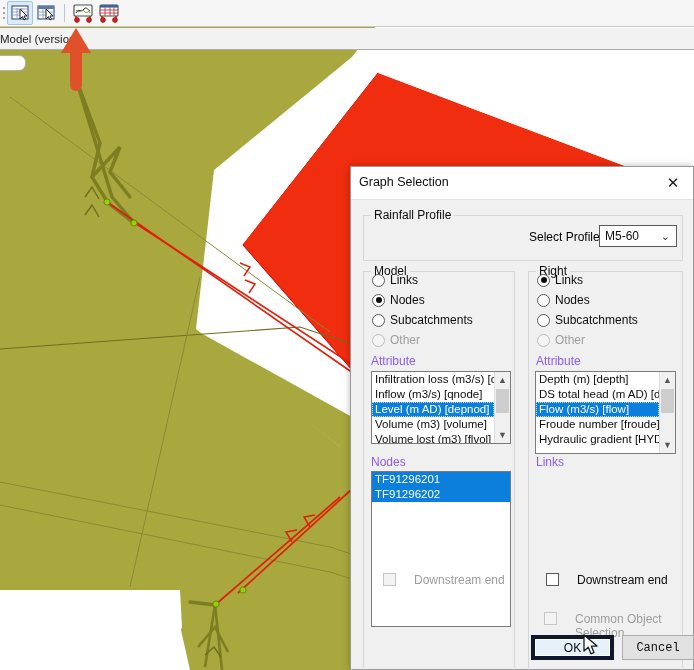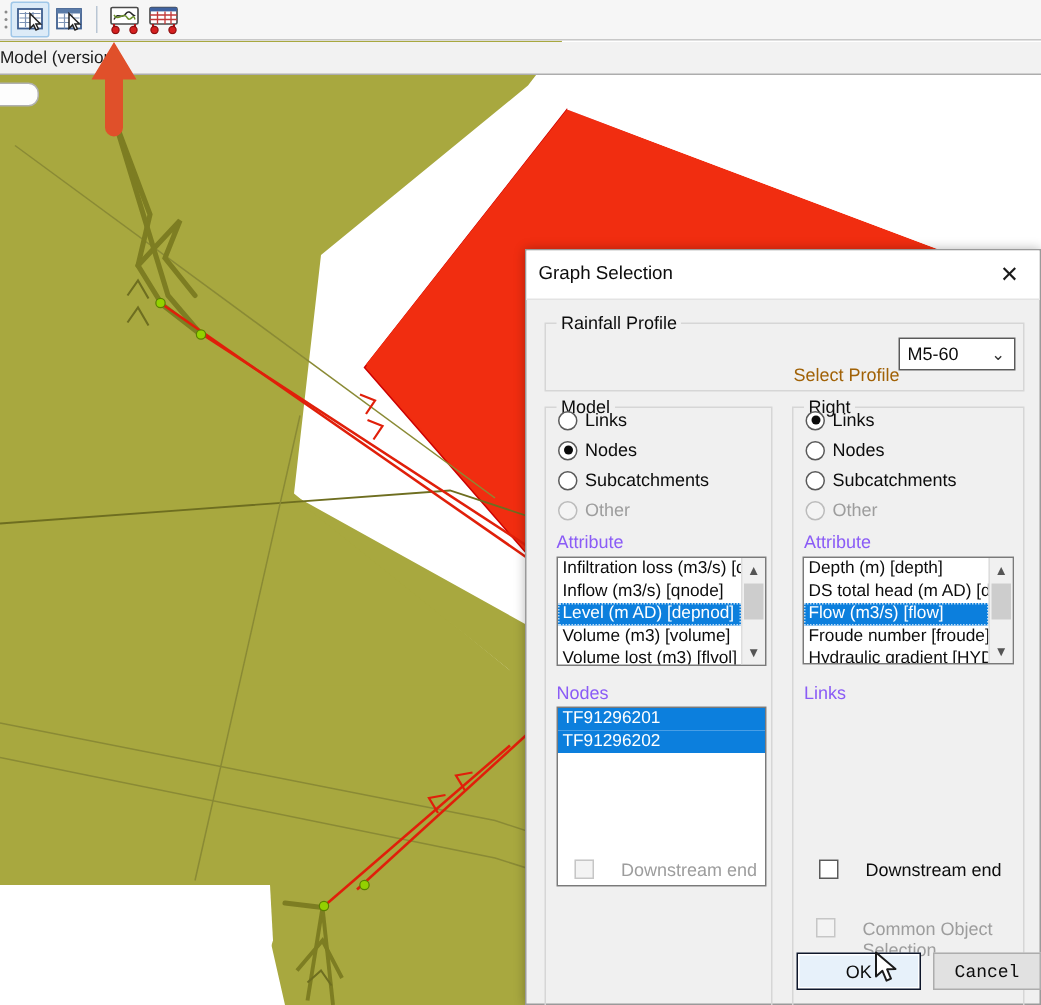--- a/index.html
+++ b/index.html
@@ -58,21 +58,21 @@
     display:flex;align-items:center;justify-content:center;
     font-size:15px;color:#1a1a1a;font-family:"Liberation Sans",sans-serif;
   }
 
   .gbox{position:absolute;border:1px solid #d6d6d6;box-sizing:border-box;}
   .glabel{position:absolute;background:#f0f0f0;padding:0 3px;font-size:12px;color:#0c0c0c;}
 
   
   #grp-rain{left:12px;top:48px;width:320px;height:46px;}
   #lbl-rain{left:20px;top:41px;}
-  #sel-profile-label{position:absolute;left:178px;top:63px;font-size:12px;color:#a16207;margin-top:13px;}
+  #sel-profile-label{position:absolute;left:178px;top:63px;font-size:12px;color:#000000;}
   #sel-profile{
     position:absolute;left:248px;top:58px;width:78px;height:22px;
     background:#fff;border:1px solid #5a5a5a;box-sizing:border-box;
     font-size:12px;color:#0c0c0c;
   }
   #sel-profile .v{position:absolute;left:5px;top:3px;}
   #sel-profile .chev{position:absolute;right:6px;top:4px;font-size:11px;color:#333;}
 
   
   #grp-left{left:12px;top:104px;width:152px;height:490px;}
@@ -104,21 +104,21 @@
   .vscroll .thumb{position:absolute;left:1px;right:1px;background:#cdcdcd;}
 
   .cbrow{position:absolute;display:flex;align-items:flex-start;gap:18px;font-size:12px;color:#0c0c0c;}
   .cbrow.dis{color:#9d9d9d;}
   .cb{width:13px;height:13px;border:1px solid #5a5a5a;background:#fff;box-sizing:border-box;flex:0 0 auto;}
   .cb.dis{border-color:#c6c6c6;background:#f3f3f3;}
 
   .dlgbtn{position:absolute;height:25px;background:#e1e1e1;border:1px solid #adadad;
     box-sizing:border-box;font-size:12px;color:#0c0c0c;display:flex;align-items:center;
     justify-content:center;}
-  #btn-ok{left:180px;top:468px;width:83px;background:#e7f1fa;border:1px solid #0f172a;
+  #btn-ok{left:180px;top:468px;width:83px;background:#e7f1fa;border:4px solid #0f172a;
     box-shadow:inset 0 0 0 1px #ffffff;}
   #btn-cancel{left:271px;top:468px;width:72px;font-family:Liberation Mono, monospace;}
 
   #cursor{position:absolute;left:583px;top:634px;}
 </style>
 </head>
 <body>
 
 <div id="map">
   <svg id="mapsvg" width="694" height="643" viewBox="0 0 694 643">
@@ -297,21 +297,21 @@
     </div>
     <div class="vscroll">
       <div class="arrow">▲</div>
       <div class="thumb" style="top:17px;height:24px"></div>
       <div class="arrow" style="position:absolute;bottom:0;left:0;right:0">▼</div>
     </div>
   </div>
 
   <span class="attr-label" style="left:20px;top:288px">Nodes</span>
 
-  <div class="listbox" style="left:20px;top:304px;width:140px;height:120px">
+  <div class="listbox" style="left:20px;top:304px;width:140px;height:156px">
     <div class="rows">
       <div class="litem sel">TF91296201</div>
       <div class="litem sel">TF91296202</div>
     </div>
   </div>
 
   <div class="cbrow dis" style="left:32px;top:406px">
     <span class="cb dis"></span>
     <span>Downstream end</span>
   </div>
@@ -331,21 +331,21 @@
     <span class="radio"></span>
     <span>Subcatchments</span>
   </div>
   <div class="radio-row dis" style="left:186px;top:166px">
     <span class="radio dis"></span>
     <span>Other</span>
   </div>
 
   <span class="attr-label" style="left:185px;top:187px">Attribute</span>
 
-  <div class="listbox" style="left:184px;top:204px;width:141px;height:72px">
+  <div class="listbox" style="left:184px;top:204px;width:141px;height:83px">
     <div class="rows" style="right:16px">
       <div class="litem">Depth (m) [depth]</div>
       <div class="litem">DS total head (m AD) [ds_t</div>
       <div class="litem sel focus">Flow (m3/s) [flow]</div>
       <div class="litem">Froude number [froude]</div>
       <div class="litem">Hydraulic gradient [HYDGRA</div>
 
     </div>
     <div class="vscroll">
       <div class="arrow">▲</div>

